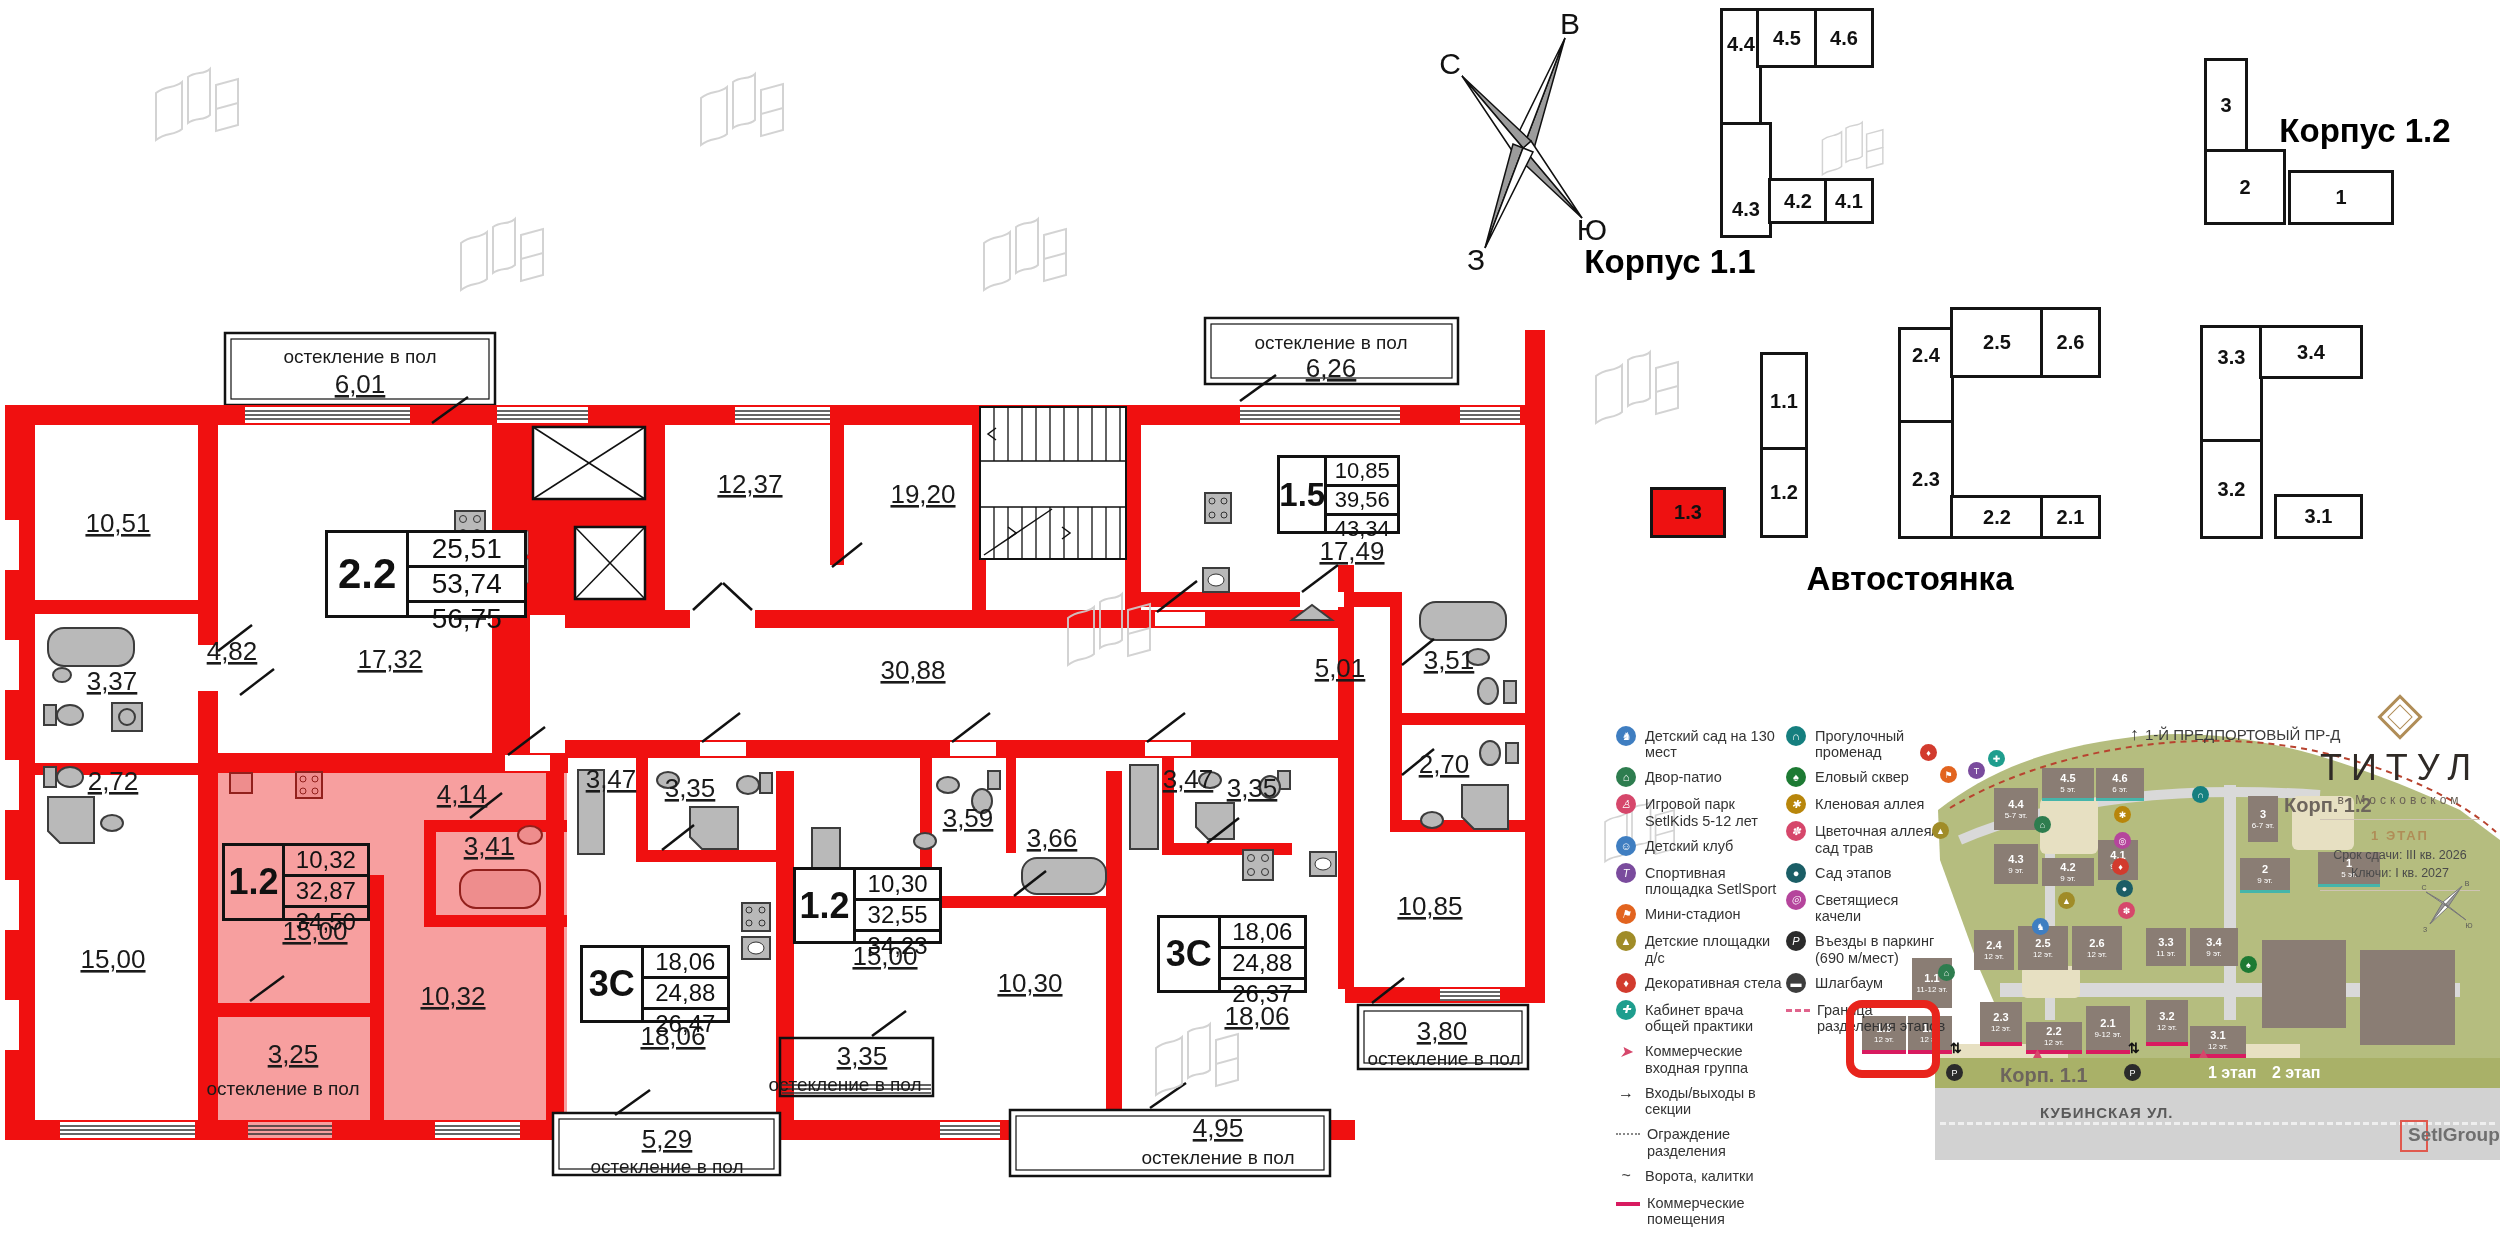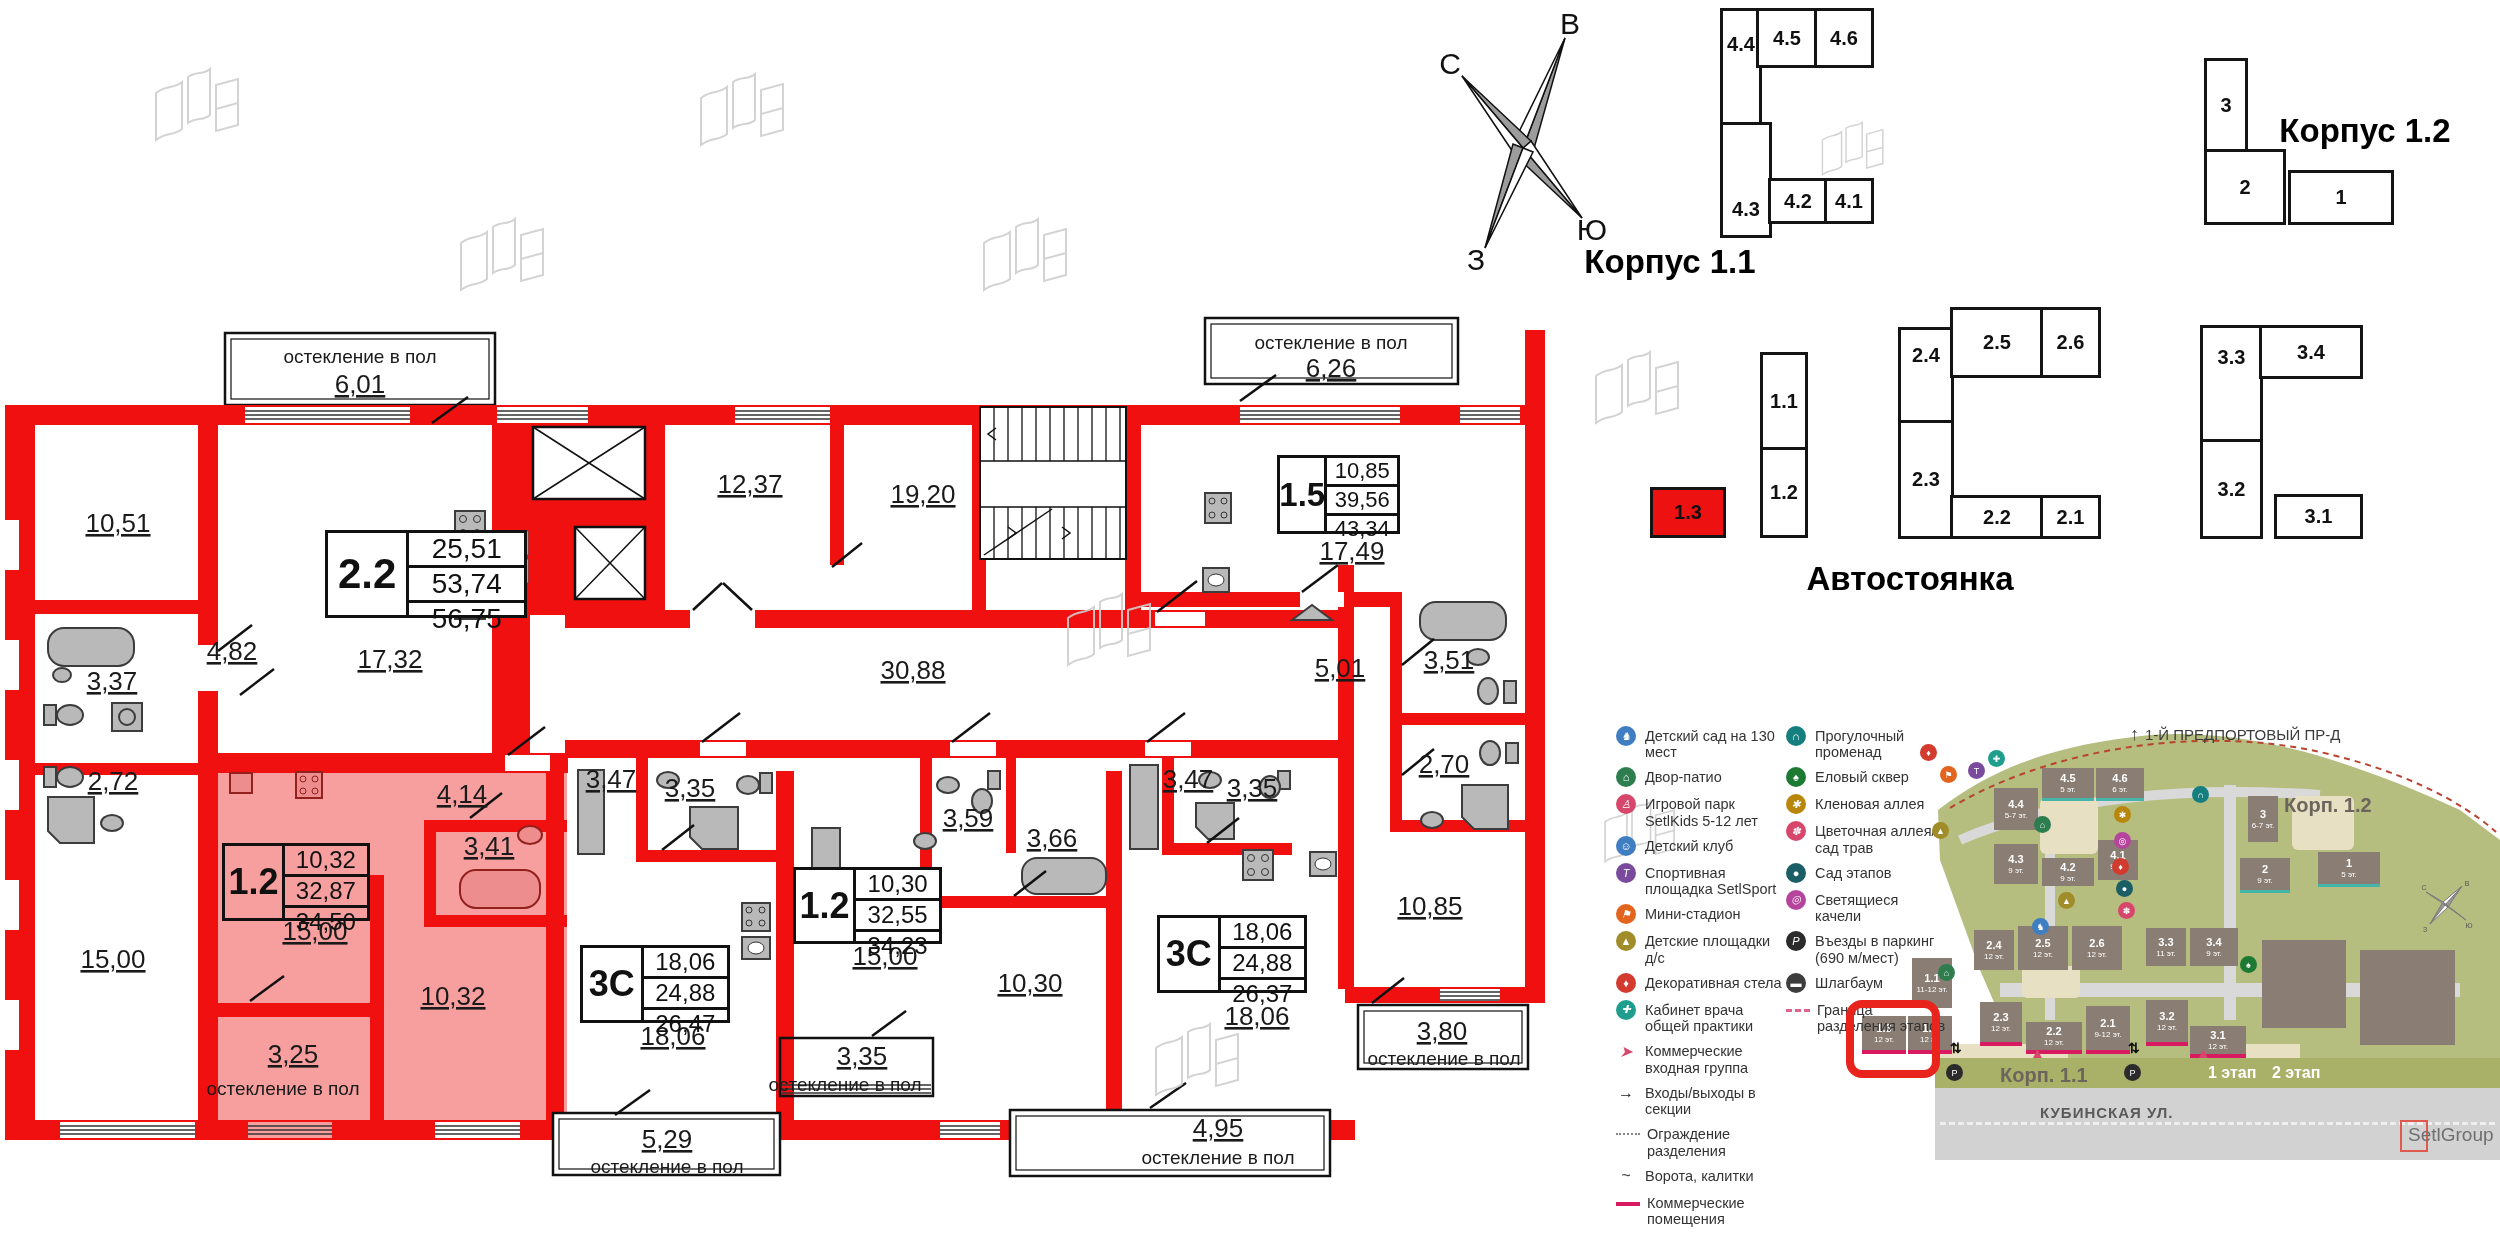--- a/index.html
+++ b/index.html
@@ -797,23 +797,35 @@
     <span style="font-size:15px;font-weight:400;color:#3b3b3b">1-Й ПРЕДПОРТОВЫЙ ПР-Д</span>
   </div>
   <div class="maplabel" style="left:2284px;top:794px;font-size:20px">Корп. 1.2</div>
   <div class="maplabel" style="left:2000px;top:1064px;font-size:20px;color:#6d655d">Корп. 1.1</div>
   <div class="stage" style="left:2208px;top:1064px">1 этап</div>
   <div class="stage" style="left:2272px;top:1064px">2 этап</div>
   <div class="abs" style="left:2040px;top:1104px;width:160px;text-align:left;font-size:15px;font-weight:700;color:#5a5a5a;letter-spacing:1px;z-index:5">КУБИНСКАЯ УЛ.</div>
 
   <div class="abs" style="left:2400px;top:1118px;z-index:5">
     <span style="position:absolute;left:0;top:2px;width:24px;height:28px;border:2px solid #e0594e"></span>
-    <span style="position:relative;left:8px;top:6px;font-weight:400;font-size:19px;color:#6f6f6f">SetlGroup</span>
-  </div>
-
+    <span style="position:relative;left:8px;top:6px;font-weight:700;font-size:19px;color:#6f6f6f">SetlGroup</span>
+  </div>
+
+  <div class="abs" style="left:2300px;top:695px;width:200px;z-index:5;text-align:center">
+    <div style="position:relative;margin:6px auto 14px;width:26px;height:26px;border:3px solid #b08d57;transform:rotate(45deg)">
+      <div style="position:absolute;left:4px;top:4px;right:4px;bottom:4px;border:1px solid #b08d57"></div>
+    </div>
+    <div style="font-size:36px;letter-spacing:9px;color:#2f2a26;font-weight:400">ТИТУЛ</div>
+    <div style="font-size:12px;letter-spacing:4px;color:#6b6257;margin-top:4px">в Московском</div>
+    <div style="border-top:1px solid #cfc4b4;margin:12px 20px 8px"></div>
+    <div style="font-size:13px;font-weight:700;color:#b08d57;letter-spacing:2px">1 ЭТАП</div>
+    <div style="font-size:12.5px;color:#4a4a4a;margin-top:5px">Срок сдачи: III кв. 2026</div>
+    <div style="font-size:12.5px;color:#4a4a4a;margin-top:4px">Ключи: I кв. 2027</div>
+    <div style="border-top:1px solid #cfc4b4;margin:10px 20px 0"></div>
+  </div>
 
   <svg class="abs" style="left:2418px;top:878px;z-index:5" width="56" height="56" viewBox="0 0 56 56">
     <g stroke="#777" stroke-width="1">
       <polygon points="44,8 30,29 27,27" fill="#999"></polygon>
         <polygon points="44,8 25,24 27,27" fill="#fff"></polygon>
       <polygon points="12,46 25,24 27,27" fill="#999"></polygon>
         <polygon points="12,46 30,29 27,27" fill="#fff"></polygon>
       <polygon points="8,14 25,24 30,29 27,27" fill="#bbb"></polygon>
         <polygon points="48,42 30,29 25,24" fill="#bbb"></polygon>
     </g>

